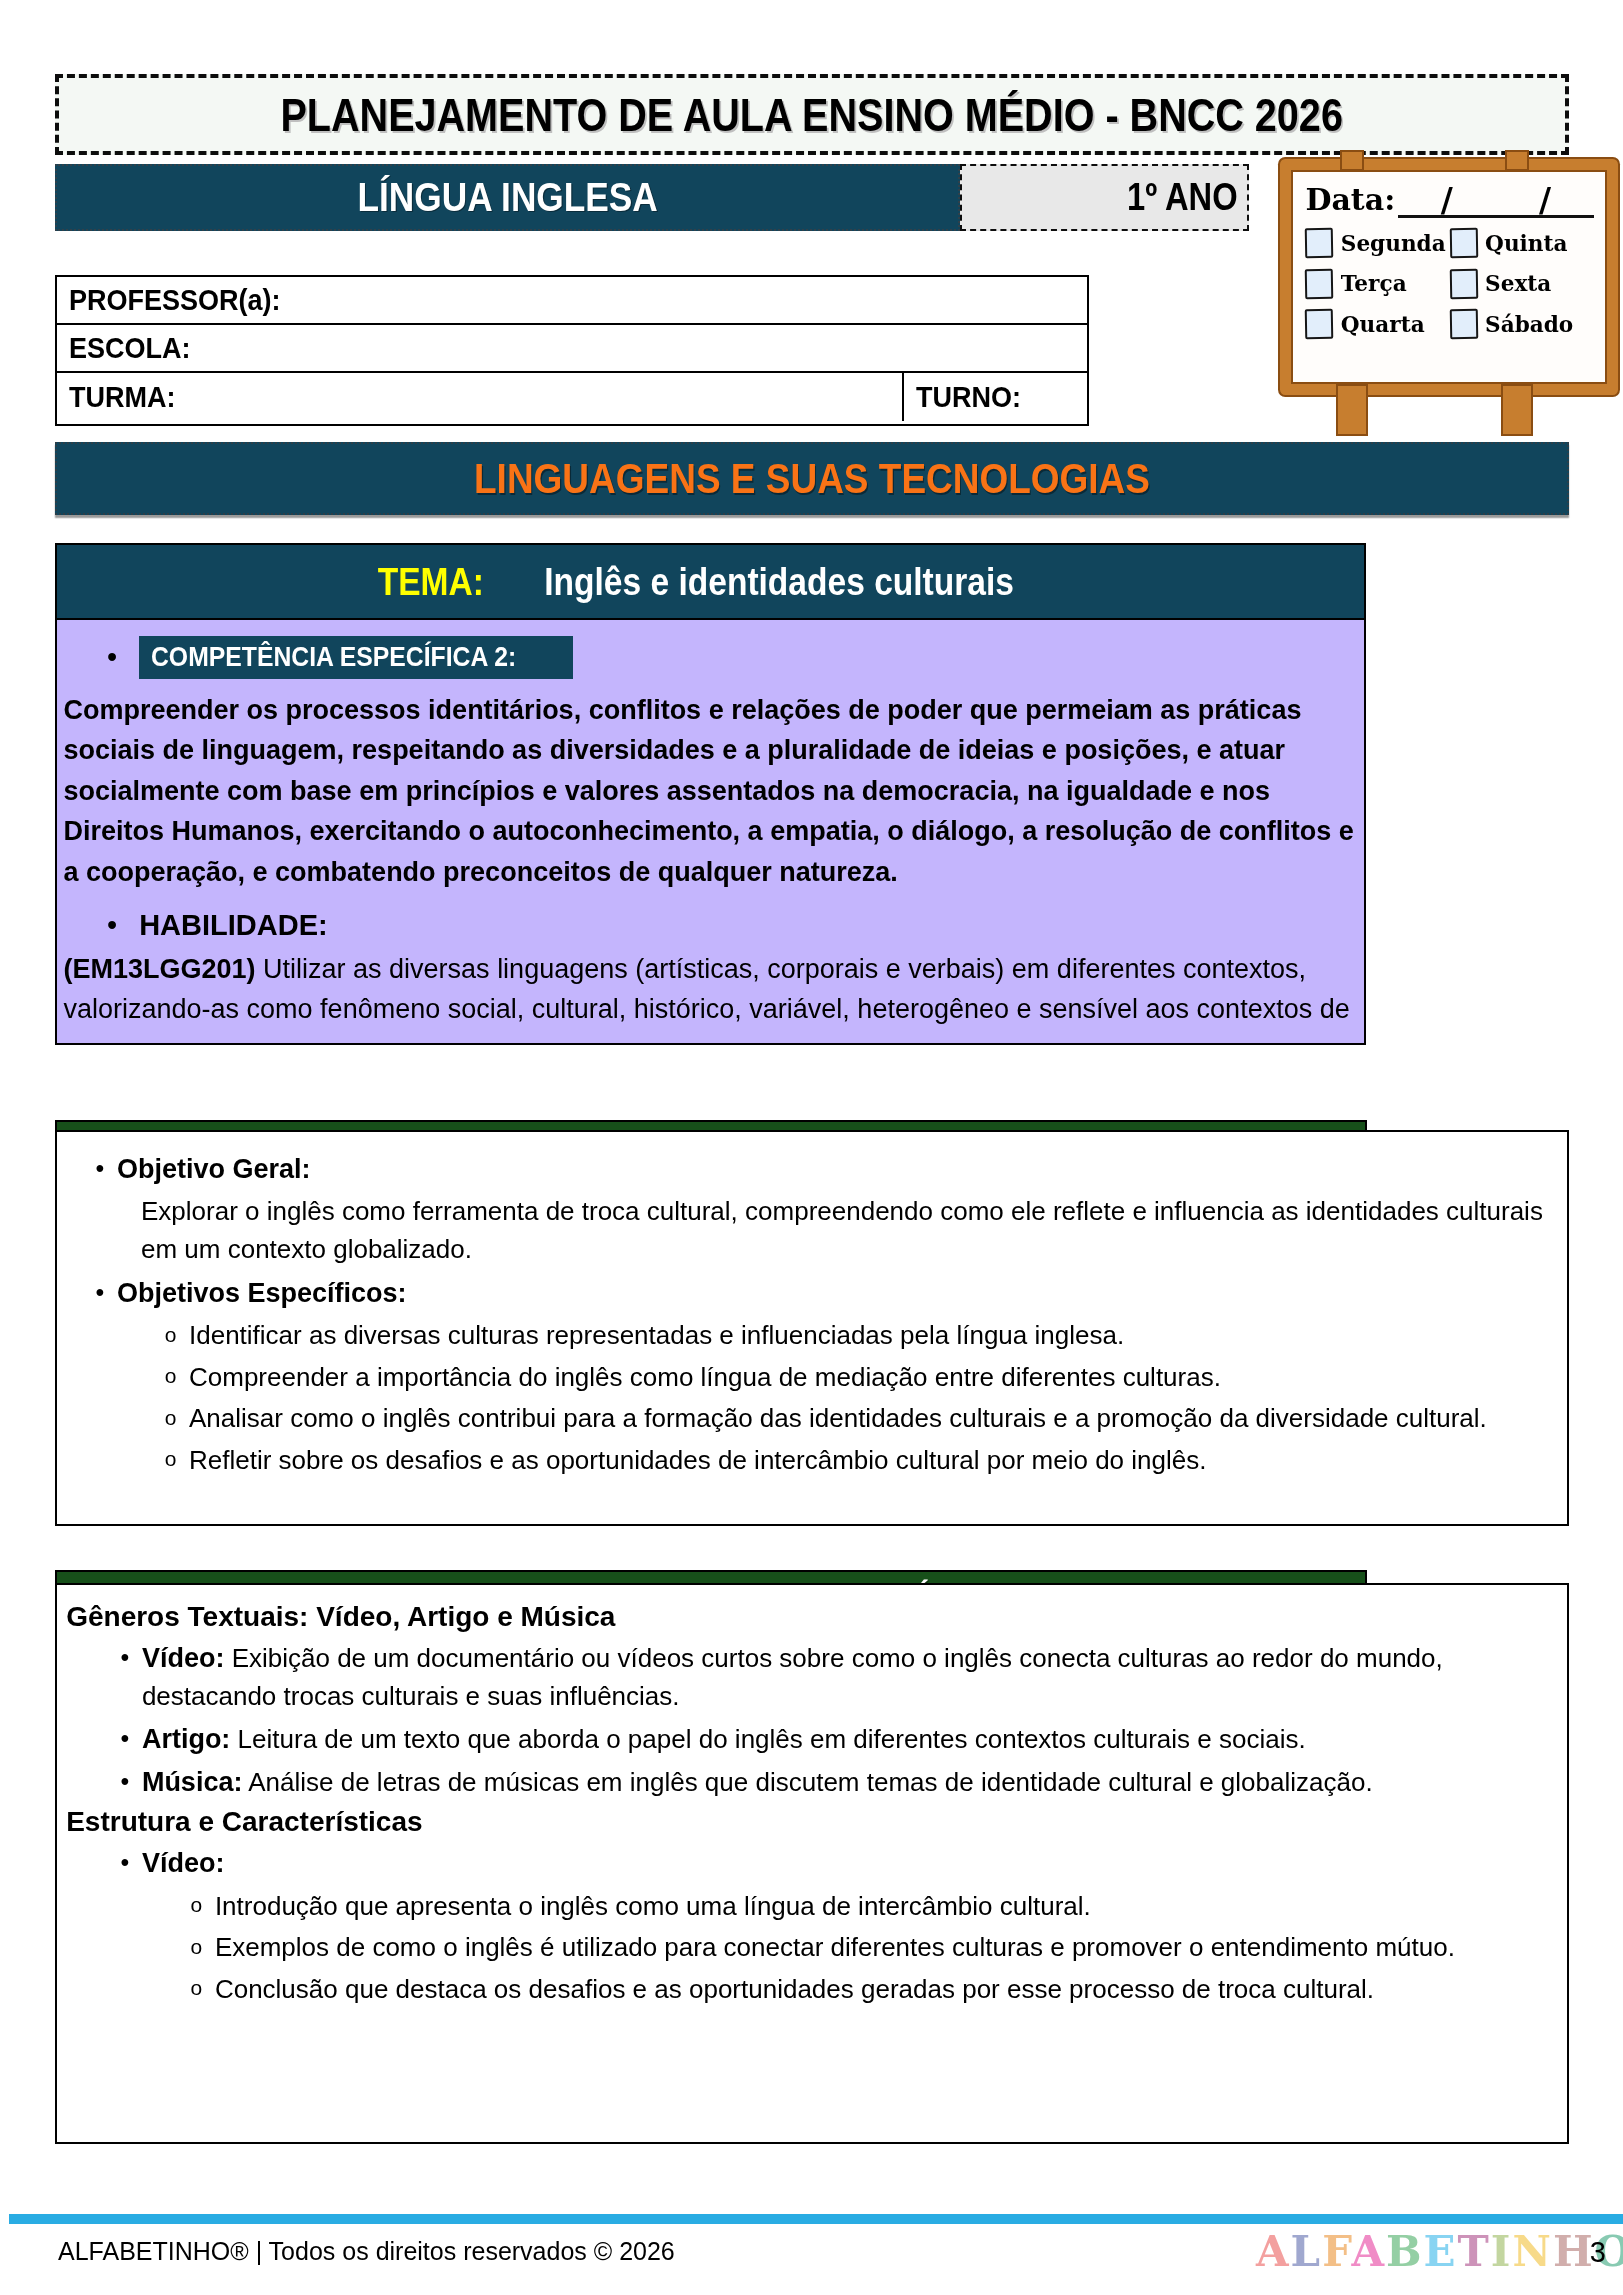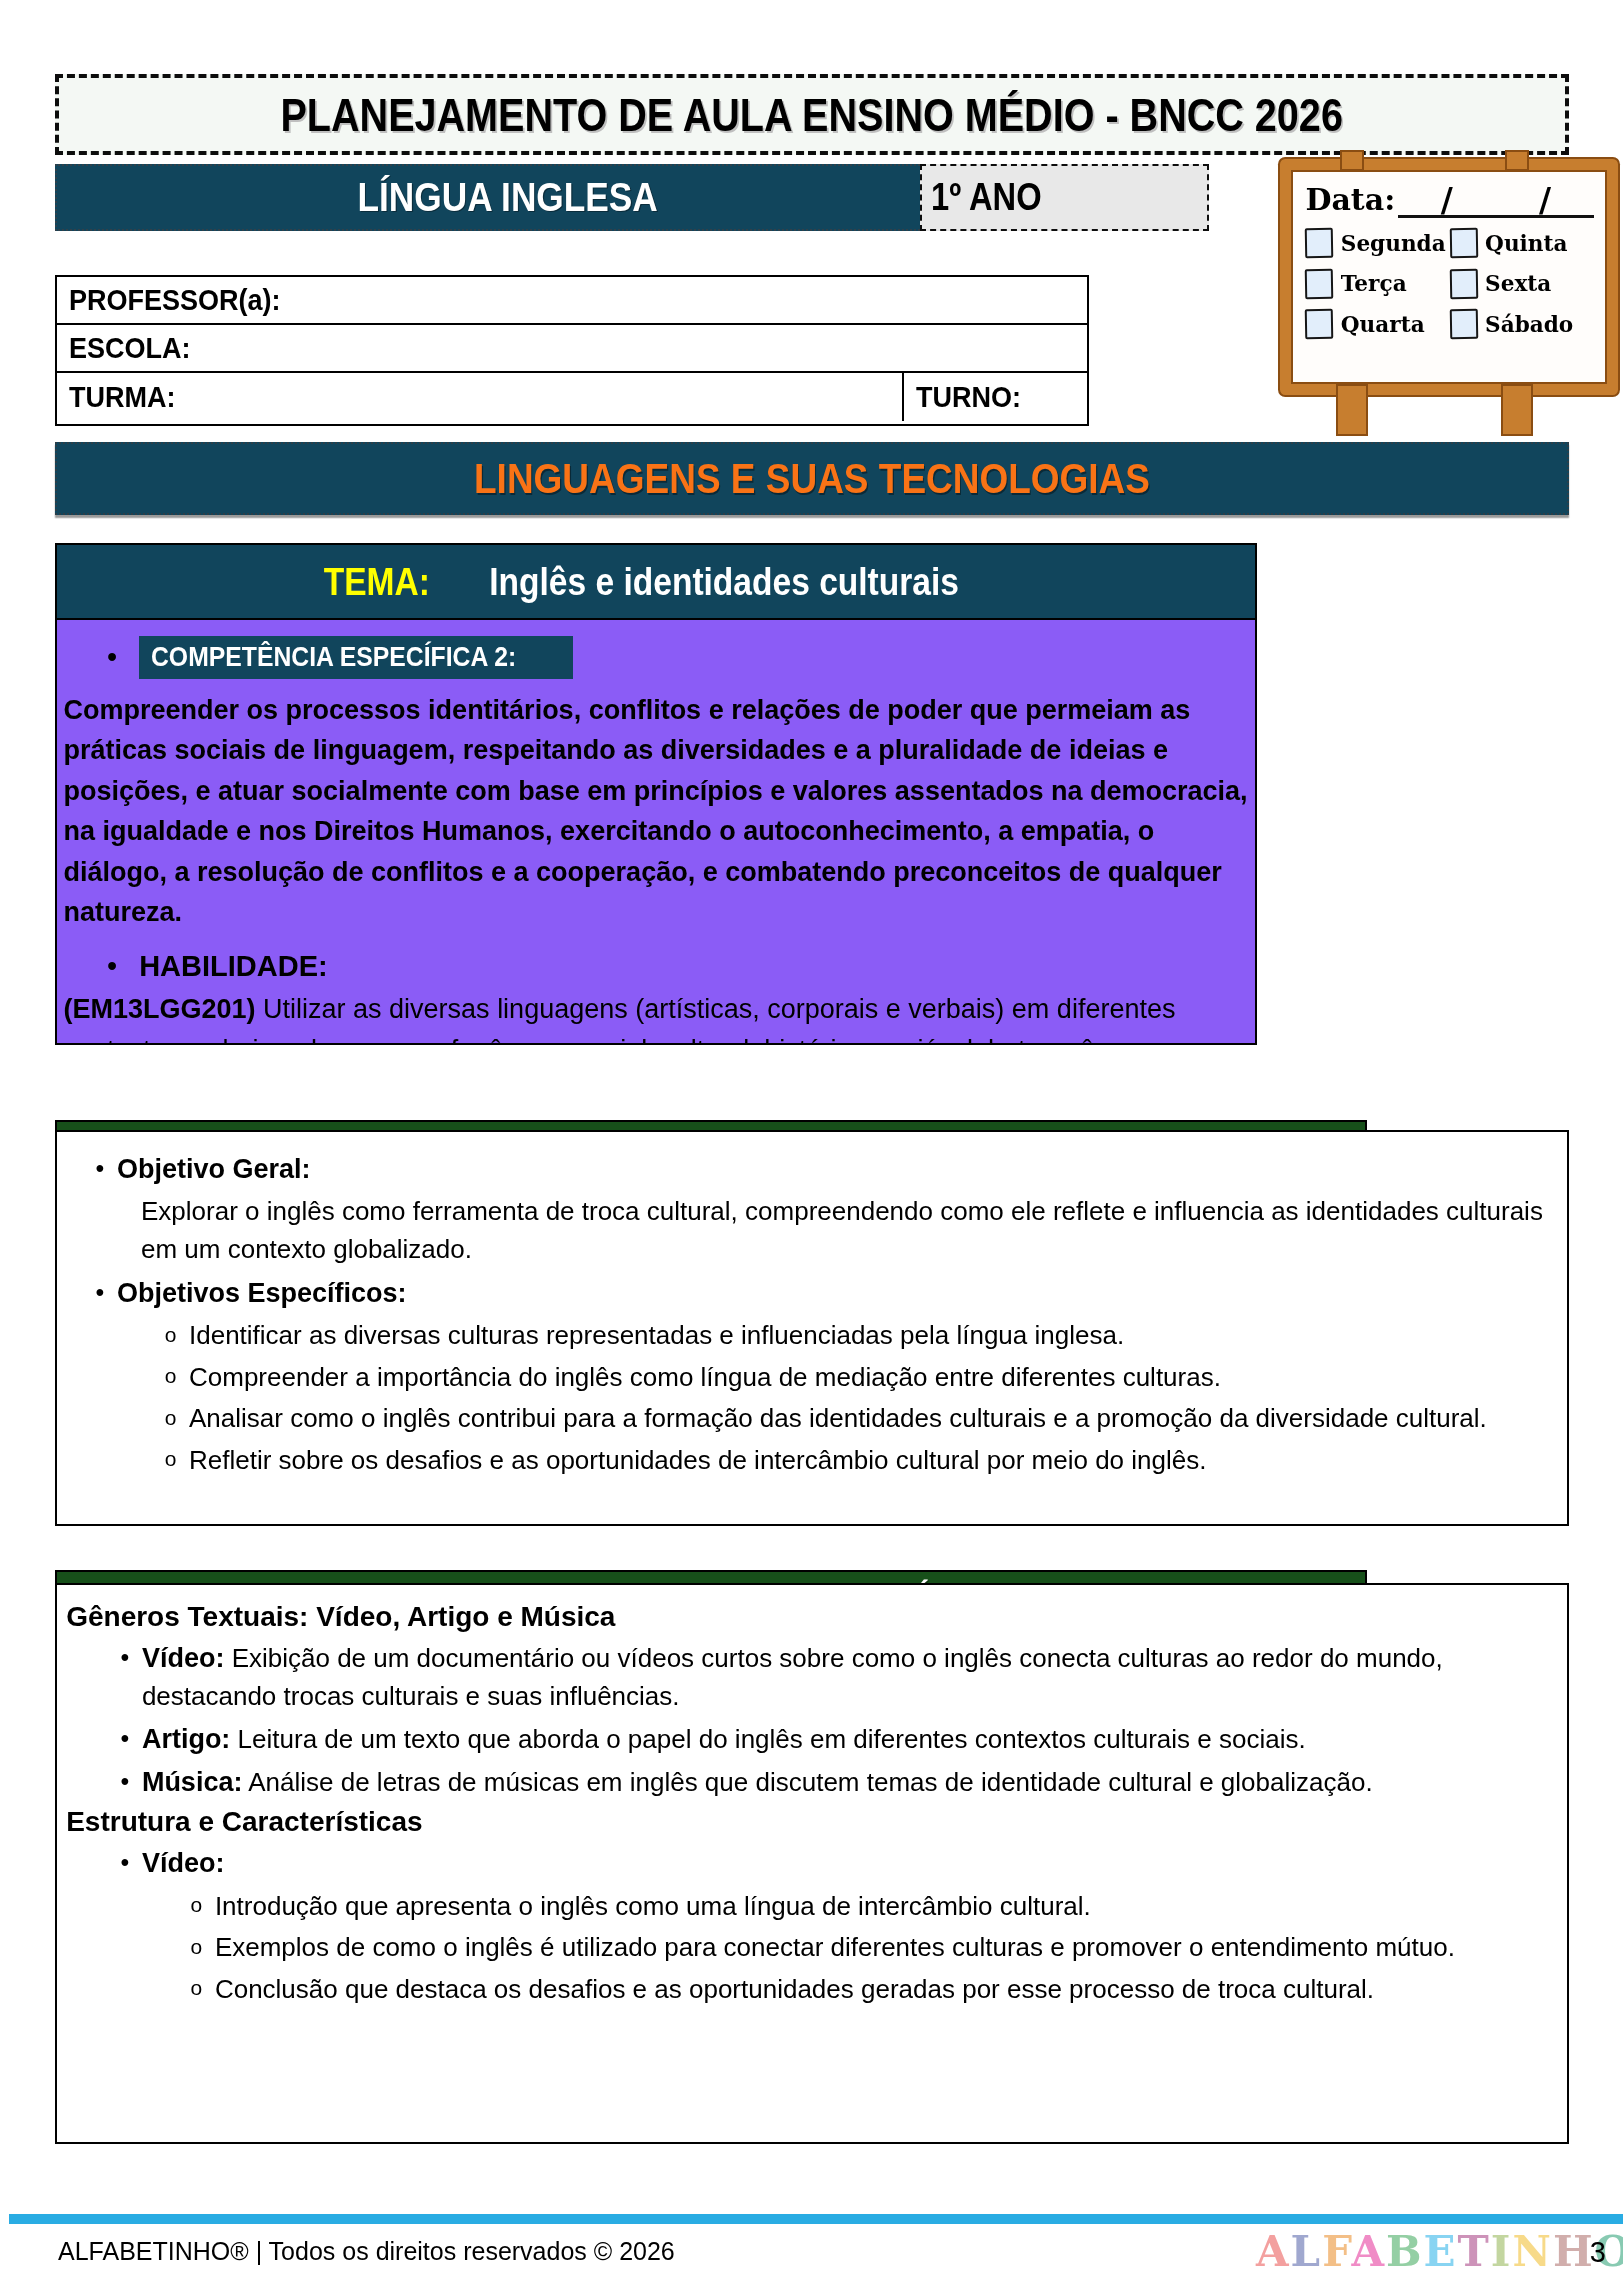--- a/index.html
+++ b/index.html
@@ -20,23 +20,23 @@
   .title-box h1 { font-size:46px; font-weight:bold; letter-spacing:0; text-shadow:2px 2px 0 #bfbfbf;text-align:center; }
 
   
   .subject-bar {
     position:absolute; left:55px; top:164px; width:905px; height:67px;
     background:#11455c; border:2px dotted #30404a;
     display:flex; align-items:center; justify-content:center;
   }
   .subject-bar .t { color:#fff; font-size:41px; font-weight:bold; text-shadow:1.3px 1.3px 0 rgba(0,0,0,.35); }
   .grade-box {
-    position:absolute; left:920px; top:164px; width:289px; height:67px;
+    position:absolute; left:960px; top:164px; width:289px; height:67px;
     background:#e8e8e8; border:2.6px dashed #0d0d0d;
-    display:flex; align-items:center; justify-content:flex-start;
+    display:flex; align-items:center; justify-content:flex-end;
   }
   .grade-box .t { font-size:38px; font-weight:bold; }
 
   
   .board { position:absolute; left:1280px; top:159px; width:338px; height:236px;
     background:#fffdfb; border:11px solid #c77e2f; border-radius:5.2px;
     box-shadow:0 0 0 2px #8a4d12, inset 0 0 0 2px #8a4d12;
   }
   .board-stub, .board-leg { position:absolute; background:#c77e2f; box-shadow:0 0 0 2px #8a4d12; }
   .board-stub { width:19.6px; height:17px; top:-18.3px; }
@@ -63,22 +63,22 @@
 
   
   .area-bar {
     position:absolute; left:55px; top:442px; width:1514px; height:73px;
     background:#11455c; border:2px dotted #2c3e48; box-shadow:0 3.3px 1.3px #9a9a9a;
     display:flex; align-items:center; justify-content:center;
   }
   .area-bar .t { color:#f97316; font-size:43px; font-weight:bold; text-shadow:1.3px 2px 0 rgba(0,0,0,.4); }
 
   
-  .tema-box { position:absolute; left:55px; top:543px; width:1202px; height:502px;
-    background:#8b5cf6; border:2.6px solid #000; overflow:hidden; }
+  .tema-box { position:absolute; left:55px; top:543px; width:1311px; height:502px;
+    background:#c4b5fd; border:2.6px solid #000; overflow:hidden; }
   .tema-header { height:75px; background:#11455c; border-bottom:2px solid #000;
     display:flex; align-items:center; justify-content:center; }
   .tema-header .lbl { color:#ffff00; font-size:39px; font-weight:bold; margin-right:13px; }
   .tema-header .ttl { color:#fff; font-size:39px; font-weight:bold; }
   .comp-row { margin:15.7px 0 0 50px; display:flex; align-items:center; }
   .comp-row::before { content:"•"; font-size:29px; margin-right:22px; }
   .comp-label { background:#11455c; color:#fff; font-weight:bold; font-size:27.5px; padding:5.2px 15.7px 6.5px 11.8px; }
   .tema-body { margin:10.5px 6.5px 0 6.5px; font-size:27px; font-weight:bold; line-height:1.5; }
   .hab-row { margin:17px 0 0 50px; display:flex; align-items:center; }
   .hab-row::before { content:"•"; font-size:29px; margin-right:22px; }

